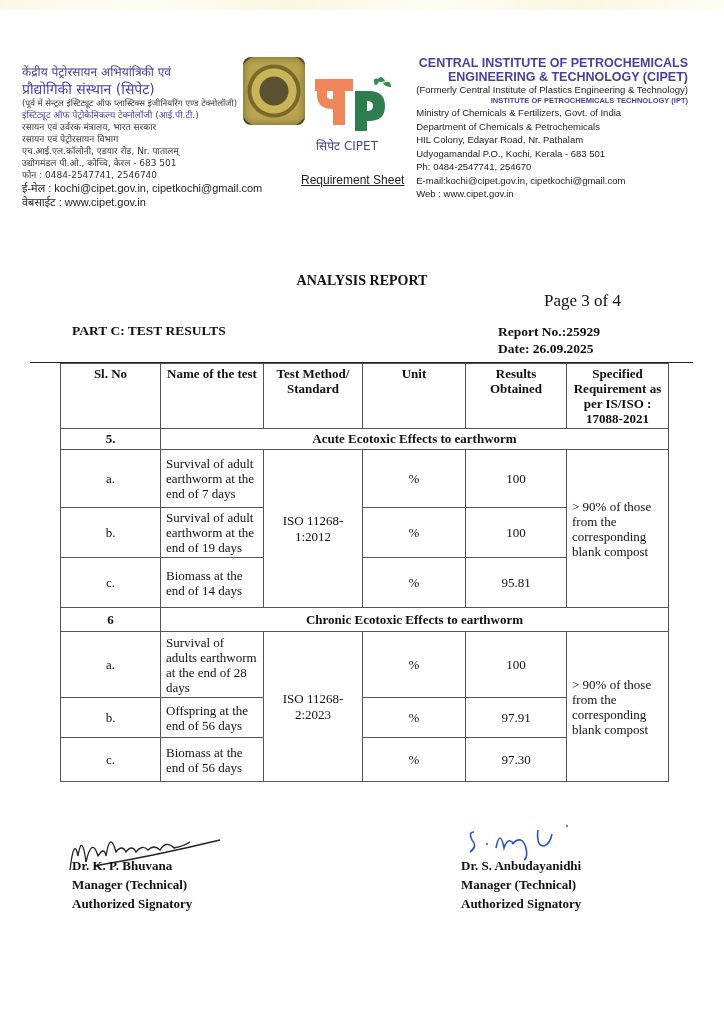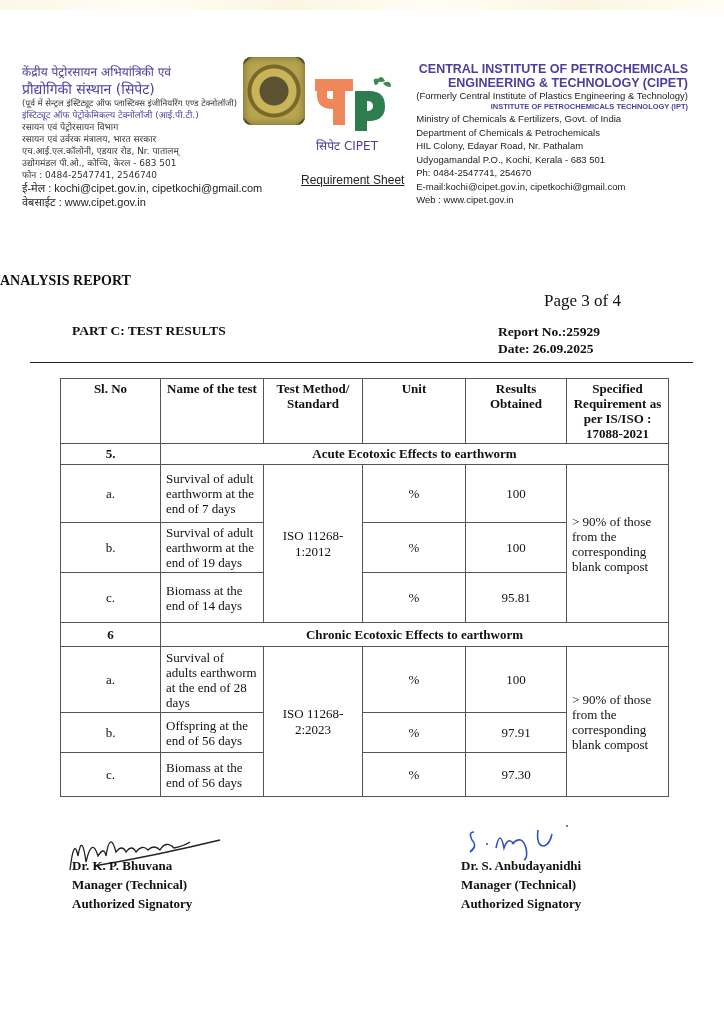--- a/index.html
+++ b/index.html
@@ -11,53 +11,53 @@
   .hindi .t2 { font-size:14px; color:#4a3f9a; line-height:17px; }
   .hindi .t3 { font-size:8.5px; color:#333; line-height:11px; }
   .hindi .t4 { font-size:9px; color:#4a3f9a; line-height:12px; }
   .hindi .sm { font-size:9px; line-height:12px; color:#333; }
   .hindi .lg { font-family:"Liberation Sans", sans-serif; font-size:11px; line-height:14px; color:#222; }
   .seal { left:243px; top:57px; width:62px; height:68px; border-radius:8px;
           background:radial-gradient(circle at 50% 50%, #5a5230 0 14px, #c9b45a 15px 22px, #7a6a2a 23px 26px, #b9a550 27px 40px, #6b6128 41px); box-shadow:inset 0 0 8px rgba(0,0,0,.4); }
   .logo { left:313px; top:73px; width:80px; height:60px; }
   .logo-text { left:316px; top:137px; font-family:"DejaVu Sans", sans-serif; font-size:12px; color:#4a3f9a; }
   .cont { left:301px; top:173px; font-family:"Liberation Sans", sans-serif; font-size:12px; text-decoration:underline; color:#222; }
-  .eng { right:36px; top:62px; text-align:right; font-family:"Liberation Sans", sans-serif; color:#222; }
+  .eng { right:36px; top:56px; text-align:right; font-family:"Liberation Sans", sans-serif; color:#222; }
   .eng .h1 { font-size:12.5px; font-weight:bold; color:#4a3f9a; line-height:14px; }
   .eng .f { font-size:9.5px; line-height:12px; }
   .eng .ipt { font-size:7.5px; font-weight:bold; color:#4a3f9a; line-height:10px; }
   .eng .l { font-size:9.5px; line-height:13.5px; }
-  .title { left:0; width:724px; top:273px; text-align:left; font-weight:bold; font-size:14px; }
+  .title { left:0; width:724px; top:273px; text-align:center; font-weight:bold; font-size:14px; }
   .page { left:544px; top:291px; font-size:17px; }
   .part { left:72px; top:323px; font-weight:bold; font-size:13.5px; }
   .repno { left:498px; top:323px; font-weight:bold; font-size:13.5px; line-height:17px; }
   .rule { left:30px; top:362px; width:663px; height:1px; background:#222; }
-  table.res { position:absolute; left:60px; top:363px; border-collapse:collapse; font-size:13px;margin-top:15px; }
+  table.res { position:absolute; left:60px; top:363px; border-collapse:collapse; font-size:13px; }
   table.res td, table.res th { border:1px solid #555; padding:2px 5px; vertical-align:top; }
   table.res th { font-weight:bold; text-align:center; line-height:15px; }
   .c { text-align:center; vertical-align:middle !important; }
   .l { text-align:left; line-height:15px; vertical-align:middle !important; }
   .sec { font-weight:bold; text-align:center; vertical-align:middle !important; }
   .sig { font-weight:bold; font-size:13px; line-height:19px; }
   .sig1 { left:72px; top:856px; }
   .sig2 { left:461px; top:856px; }
   svg.sg { position:absolute; }
 </style>
 </head>
 <body>
 
 <div class="abs topstrip"></div>
 
 <div class="abs hindi">
   <div class="t1">केंद्रीय पेट्रोरसायन अभियांत्रिकी एवं</div>
   <div class="t2">प्रौद्योगिकी संस्थान (सिपेट)</div>
   <div class="t3">(पूर्व में सेन्ट्रल इंस्टिट्यूट ऑफ प्लास्टिक्स इंजीनियरिंग एण्ड टेक्नोलॉजी)</div>
   <div class="t4">इंस्टिट्यूट ऑफ पेट्रोकेमिकल्य टेक्नोलॉजी (आई.पी.टी.)</div>
+  <div class="sm">रसायन एवं उर्वरक मंत्रालय, भारत सरकार</div>
   <div class="sm">रसायन एवं पेट्रोरसायन विभाग</div>
-  <div class="sm">रसायन एवं उर्वरक मंत्रालय, भारत सरकार</div>
   <div class="sm">एच.आई.एल.कॉलोनी, एडयार रोड, Nr. पातालम्</div>
   <div class="sm">उद्योगमंडल पी.ओ., कोच्चि, केरल - 683 501</div>
   <div class="sm">फोन : 0484-2547741, 2546740</div>
   <div class="lg">ई-मेल : kochi@cipet.gov.in, cipetkochi@gmail.com</div>
   <div class="lg">वेबसाईट : www.cipet.gov.in</div>
 </div>
 
 <div class="abs seal"></div>
 
 <svg class="abs logo" viewBox="0 0 80 60">

